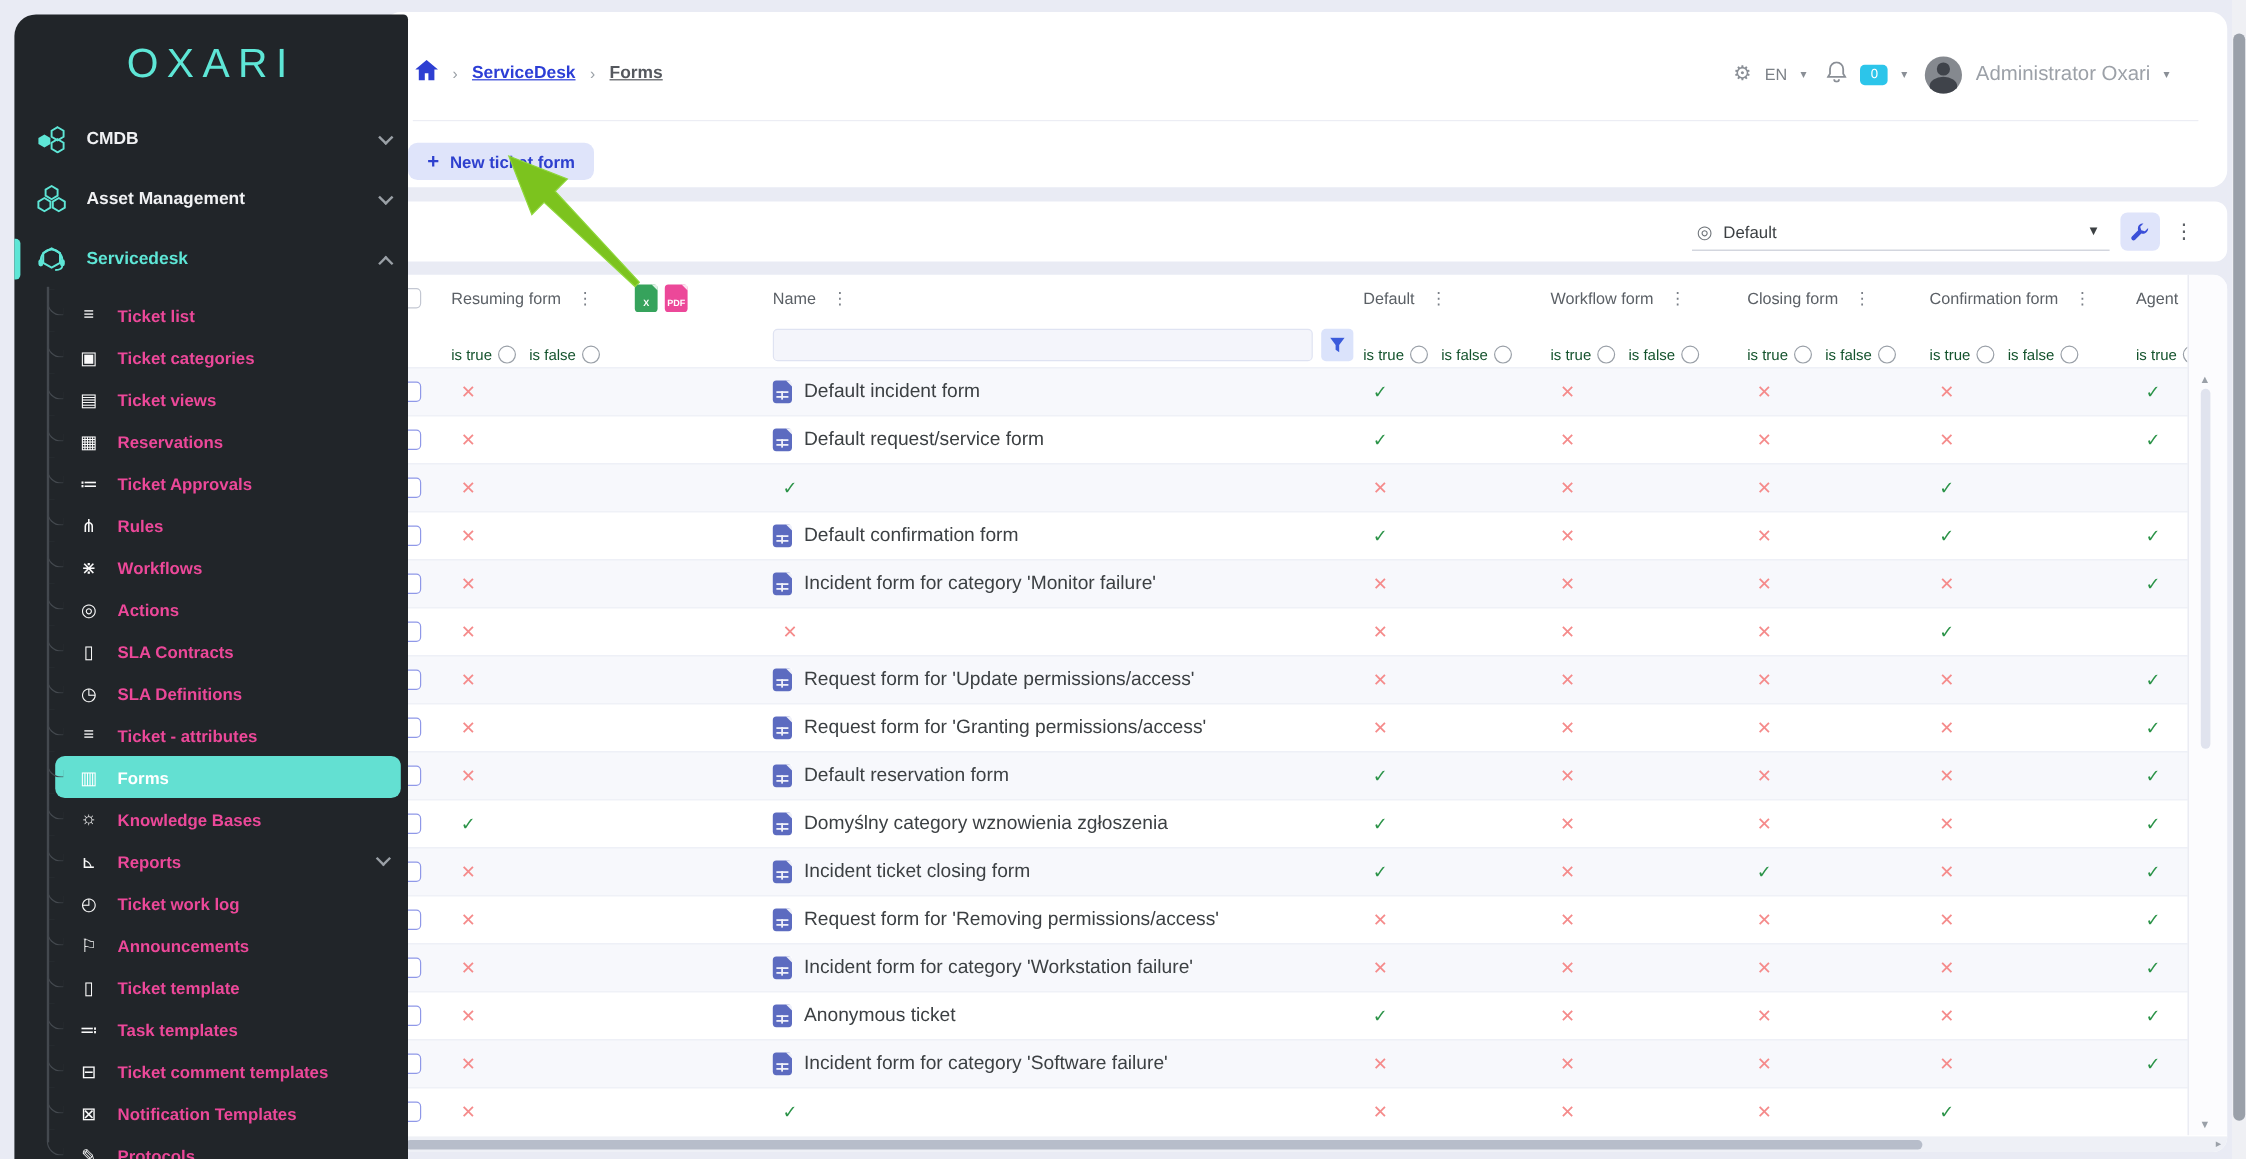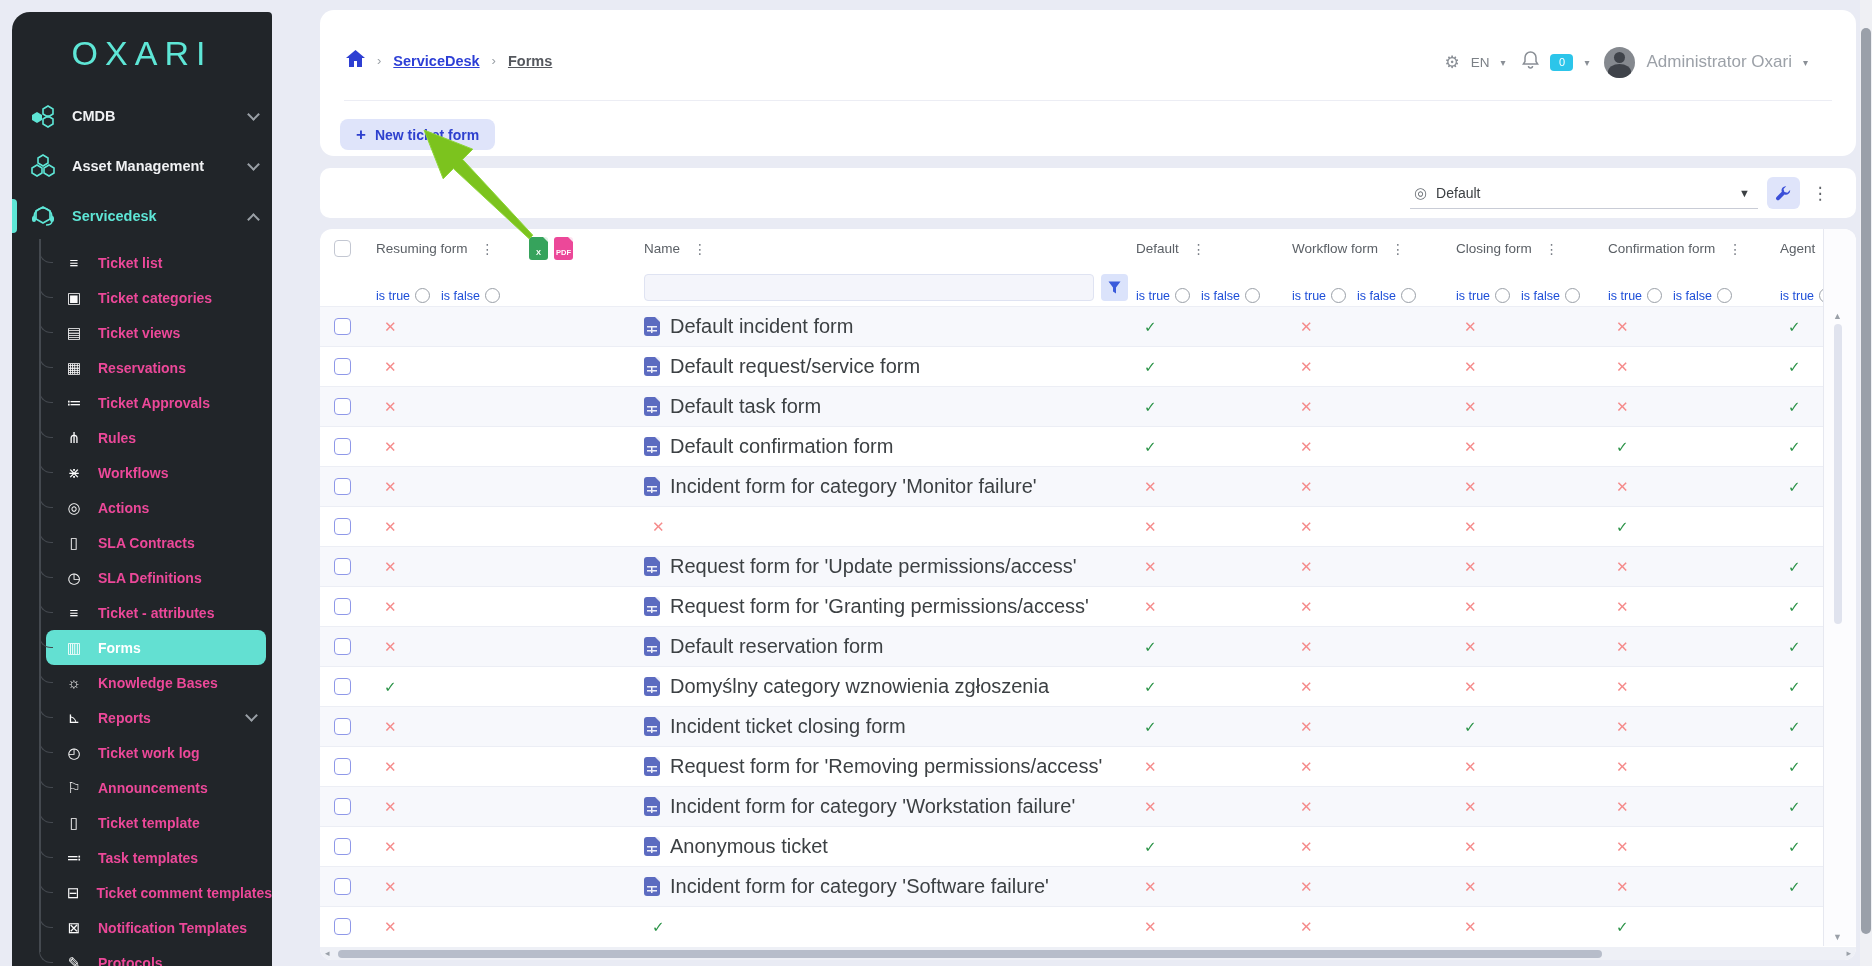--- a/index.html
+++ b/index.html
@@ -1,21 +1,21 @@
 <!DOCTYPE html>
 <html><head>
 <meta charset="utf-8">
 <style>
   * { margin:0; padding:0; box-sizing:border-box; }
   html,body { width:1872px; height:966px; overflow:hidden;
     font-family:"Liberation Sans","DejaVu Sans",sans-serif;
     background:#e9ebf4; position:relative; }
 
   
-  .sidebar { position:absolute; left:12px; top:12px; width:260px; height:954px;
+  .sidebar { position:absolute; left:12px; top:12px; width:328px; height:954px;
     background:#212529; border-radius:18px 4px 0 0; color:#e9eaec; z-index:5; }
   .logo { text-align:center; padding-top:22px; font-size:34px; font-weight:300;
     letter-spacing:7px; color:#5ee6d6; }
   .top-items { margin-top:18px; }
   .top-item { position:relative; height:50px; display:flex; align-items:center;
     padding:0 14px 0 16px; cursor:pointer; }
   .top-item .ticon { width:30px; height:26px; display:flex; align-items:center; justify-content:center; }
   .top-item .tlabel { margin-left:14px; font-size:14.5px; font-weight:700; color:#f0f1f3; flex:1; }
   .top-item.active .tlabel { color:#5ee6d6; }
   .chev { width:9px; height:9px; border-right:2px solid #9aa0a6; border-bottom:2px solid #9aa0a6;
@@ -96,21 +96,21 @@
   .fdoc { width:19px; height:23px; border-radius:3px; color:#fff; font-size:7.5px; font-weight:700;
     display:flex; align-items:flex-end; justify-content:center; padding-bottom:3px;
     position:relative; cursor:pointer; }
   .fdoc.xls { background:#36a35c; }
   .fdoc.pdf { background:#ec4899; }
   .fdoc::after { content:""; position:absolute; right:0; top:0; border-style:solid;
     border-width:0 5px 5px 0; border-color:transparent #ffffff transparent transparent; opacity:.85; }
 
   .tfilter { height:38px; }
   .tfilter .cell { display:flex; align-items:center; padding-left:8px; overflow:hidden; }
-  .bool-filter { display:flex; align-items:center; gap:5px; font-size:12.5px; color:#1d4ed8; white-space:nowrap;margin-top:17px; }
+  .bool-filter { display:flex; align-items:center; gap:5px; font-size:12.5px; color:#14532d; white-space:nowrap;margin-top:17px; }
   .radio { width:15px; height:15px; border:1.5px solid #9aa0a8; border-radius:50%;
     background:#fff; cursor:pointer; flex:0 0 auto; margin-right:6px; }
   .name-filter-input { width:454px; height:27px; background:#f4f5fb; border:1px solid #dfe3f2;
     border-radius:4px; outline:none; font-family:inherit; font-size:13px; padding:0 8px; }
   .btn-funnel { width:27px; height:27px; margin-left:7px; background:#dbe3fb; border:none;
     border-radius:4px; cursor:pointer; display:flex; align-items:center; justify-content:center; }
 
   .tbody .trow { height:40px; border-top:1px solid #eceef5; }
   .tbody .trow:nth-child(odd)  { background:#f7f8fc; }
   .tbody .trow:nth-child(even) { background:#ffffff; }
@@ -118,21 +118,21 @@
   .mark { font-size:15px; font-weight:700; margin-left:8px; }
   .mark.yes { color:#2b9348; }
   .mark.no  { color:#f58b8b; font-weight:400; font-size:15px; }
   .doc-ic { width:16px; height:19px; background:#5c6bc0; border-radius:3px; position:relative; flex:0 0 auto; }
   .doc-ic::before { content:""; position:absolute; left:3px; top:9px; right:3px; bottom:3px;
     background:linear-gradient(#fff,#fff) 0 0/100% 1.5px no-repeat,
                linear-gradient(#fff,#fff) 0 4px/100% 1.5px no-repeat,
                linear-gradient(#fff,#fff) 50% 0/1.5px 100% no-repeat, transparent; opacity:.9; }
   .doc-ic::after { content:""; position:absolute; right:0; top:0; border-style:solid;
     border-width:0 5px 5px 0; border-color:transparent #fff transparent transparent; opacity:.9; }
-  .rname { margin-left:10px; font-size:20px; color:#3c4043; white-space:nowrap; cursor:pointer; }
+  .rname { margin-left:10px; font-size:16px; color:#3c4043; white-space:nowrap; cursor:pointer; }
   .vgutter { position:absolute; top:0; bottom:14px; right:0; width:33px; background:#fcfcfe;
     border-left:1px solid #e6e8f0; }
   .vscroll-arrow { position:absolute; left:9px; font-size:9px; color:#9aa0a8; cursor:pointer; }
   .vscroll-thumb { position:absolute; left:10px; top:95px; width:8px; height:300px;
     background:#e0e3ee; border-radius:4px; cursor:pointer; }
   .hscroll { position:absolute; left:0; right:0; bottom:0; height:13px; background:#eef0f6; }
   .hscroll .thumb { position:absolute; left:18px; top:2.5px; width:1264px; height:8px;
     background:#b7bdca; border-radius:4px; cursor:pointer; }
   .hscroll .arr { position:absolute; top:1px; font-size:9px; color:#9aa0a8; cursor:pointer; }
   .page-scrollbar { position:absolute; right:0; top:0; bottom:0; width:12px; background:#eff0f4; z-index:40; }
@@ -547,24 +547,20 @@
   </div>
 
   <div class="tgrid trow">
     <div class="cell">
           <span class="cb row"></span>
         </div>
     <div class="cell">
           <span class="mark no">✕</span>
         </div>
     <div class="cell">
-      <span class="doc-ic"></span>
-      <span class="rname">Default task form</span>
-    </div>
-    <div class="cell">
           <span class="mark yes">✓</span>
         </div>
     <div class="cell">
           <span class="mark no">✕</span>
         </div>
     <div class="cell">
           <span class="mark no">✕</span>
         </div>
     <div class="cell">
           <span class="mark no">✕</span>

